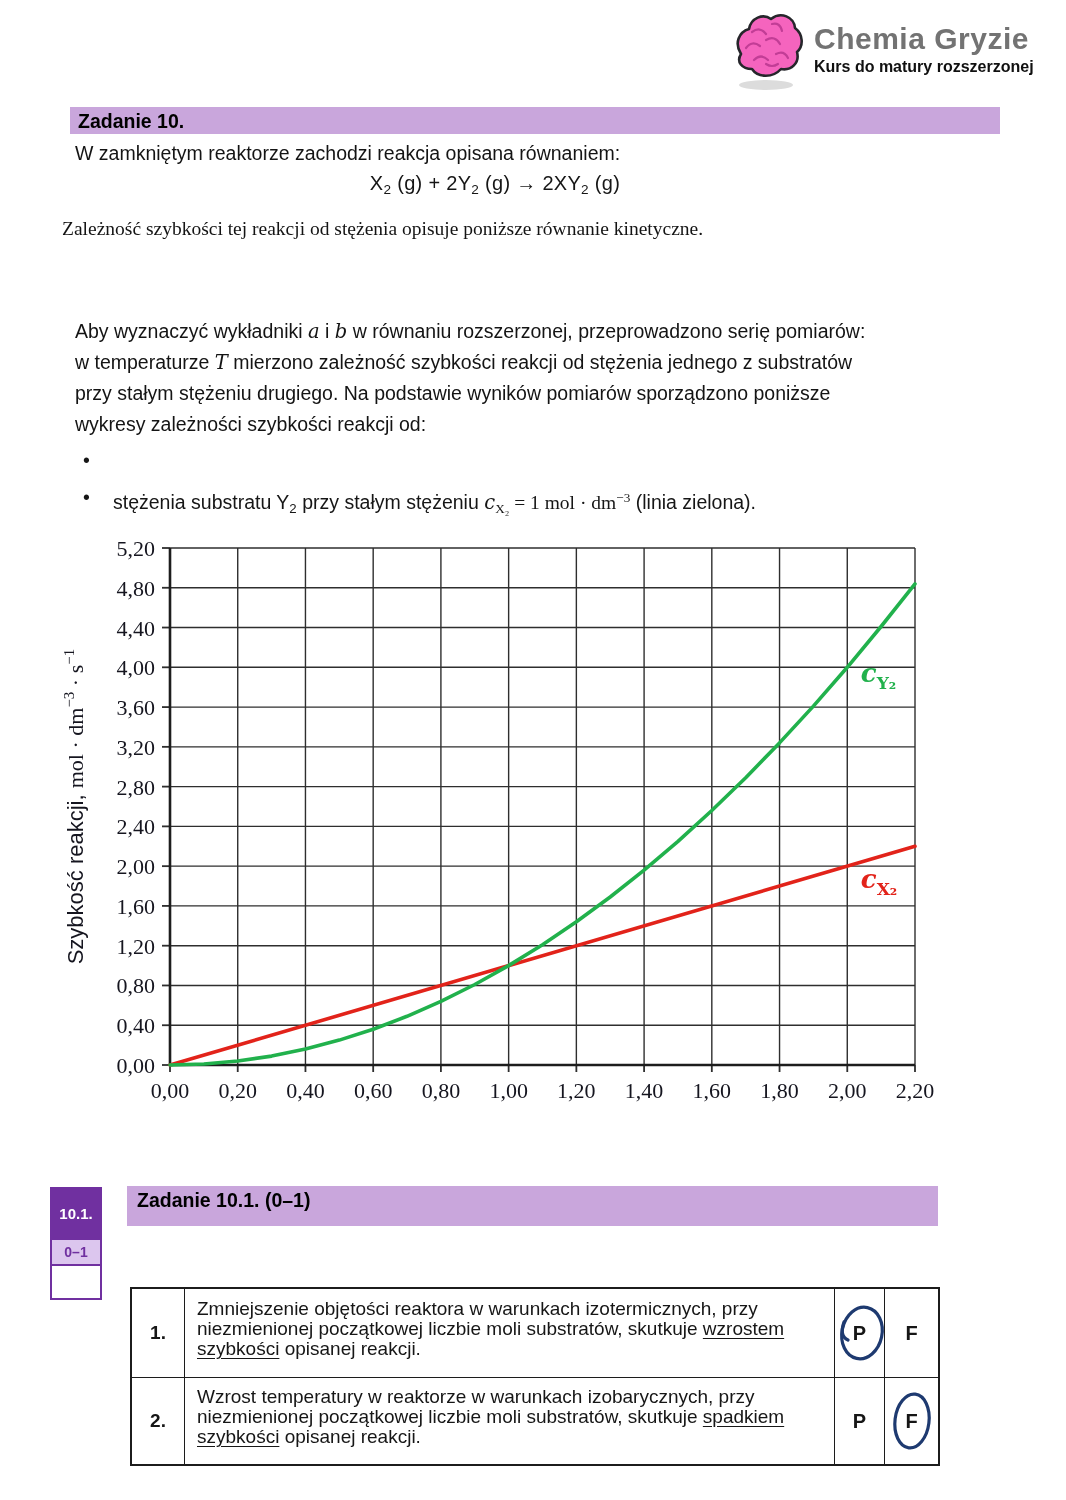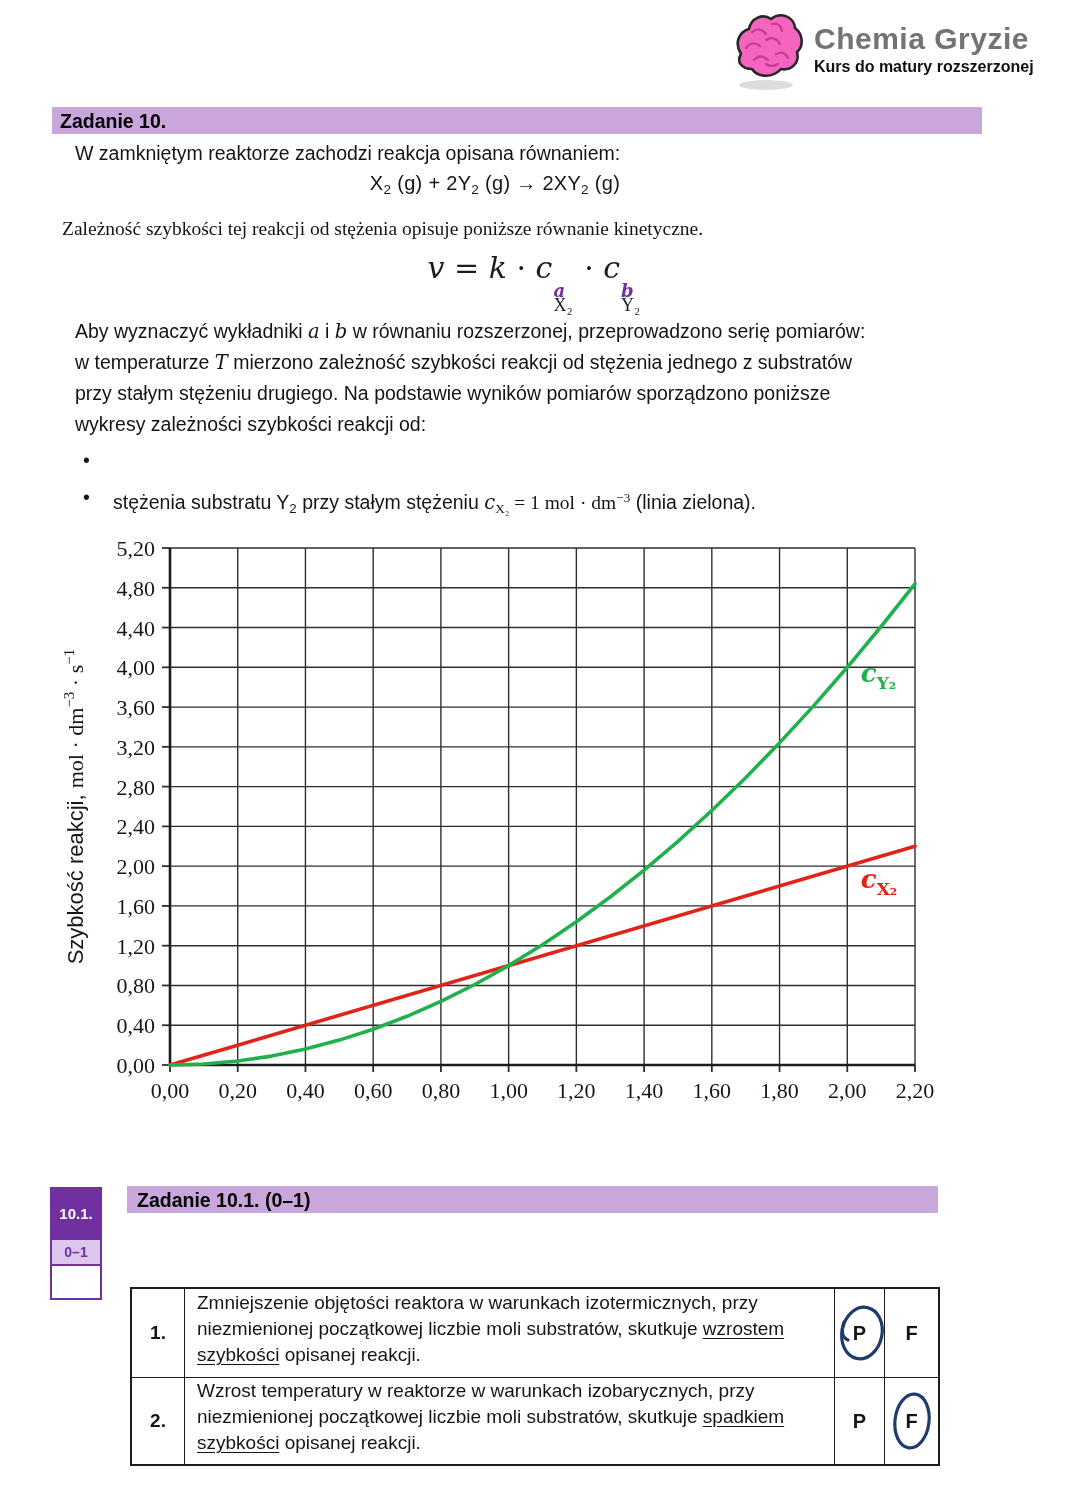--- a/index.html
+++ b/index.html
@@ -50,21 +50,21 @@
 
   .instr{font-size:19.5px;font-weight:700;line-height:27px;color:#0d0d0d;}
 
   .tbl{display:grid;grid-template-columns:53px 650px 50px 53px;grid-template-rows:89px 86px;
        border:2.5px solid #1c1c1c;box-sizing:content-box;}
   .cell{border-right:1.5px solid #1c1c1c;border-bottom:1.5px solid #1c1c1c;
         box-sizing:border-box;font-size:19px;}
   .cell.last-col{border-right:none;}
   .cell.last-row{border-bottom:none;}
   .num-cell{display:flex;align-items:center;justify-content:center;font-weight:700;}
-  .stmt-cell{padding:4px 10px 12px 12px;line-height:26px;display:flex;align-items:center;}
+  .stmt-cell{padding:4px 10px 12px 12px;line-height:20px;display:flex;align-items:center;}
   .pf-cell{display:flex;align-items:center;justify-content:center;font-weight:700;font-size:20px;
            position:relative;}
   .pen{position:absolute;left:50%;top:50%;transform:translate(-50%,-50%);pointer-events:none;display:none;}
   .pen.show{display:block;}
 </style>
 </head>
 <body>
 
 <div class="page">
 
@@ -83,35 +83,28 @@
         <path d="M 48 46 q 8 -4 12 4"></path>
         <path d="M 38 56 q 6 4 12 0"></path>
       </g>
     </svg>
   </div>
   <div class="abs" style="left:814px;top:22px;">
     <div class="brand">Chemia Gryzie</div>
     <div class="tagline">Kurs do matury rozszerzonej</div>
   </div>
 
-  <div class="abs bar" style="left:52px;top:107px;width:930px;height:27px;">Zadanie 10.</div>
+  <div class="abs bar" style="left:70px;top:107px;width:930px;height:27px;">Zadanie 10.</div>
 
   <div class="abs par" style="left:75px;top:138px;width:930px;">W zamkniętym reaktorze zachodzi reakcja opisana równaniem:</div>
 
   <div class="abs eq-react center" style="left:30px;top:172px;width:930px;"><span>X</span><span class="seg-sub">2</span><span> (g) + 2Y</span><span class="seg-sub">2</span><span> (g) → 2XY</span><span class="seg-sub">2</span><span> (g)</span></div>
 
   <div class="abs par" style="left:62px;top:213px;width:930px;font-family:Liberation Serif, serif;">Zależność szybkości tej reakcji od stężenia opisuje poniższe równanie kinetyczne.</div>
 
-  <div class="abs eq-kin center" style="left:70px;top:250px;width:930px;"><span class="seg-i">v</span><span> = </span><span class="seg-i">k</span><span> · </span><span class="seg-i">c</span><span class="stack">
-        <span class="st-sup"><span class="seg-i seg-b" style="color: rgb(112, 48, 160);">a</span></span>
-        <span class="st-sub"><span class="seg-serif">X₂</span></span>
-      </span><span> · </span><span class="seg-i">c</span><span class="stack">
-        <span class="st-sup"><span class="seg-i seg-b" style="color: rgb(112, 48, 160);">b</span></span>
-        <span class="st-sub"><span class="seg-serif">Y₂</span></span>
-      </span></div>
 
   <div class="abs par" style="left:75px;top:316px;width:930px;">
     <div><span>Aby wyznaczyć wykładniki </span><span class="seg-i">a</span><span> i </span><span class="seg-i">b</span><span> w równaniu rozszerzonej, przeprowadzono serię pomiarów:</span></div>
     <div><span>w temperaturze </span><span class="seg-i">T</span><span> mierzono zależność szybkości reakcji od stężenia jednego z substratów</span></div>
     <div><span>przy stałym stężeniu drugiego. Na podstawie wyników pomiarów sporządzono poniższe</span></div>
     <div><span>wykresy zależności szybkości reakcji od:</span></div>
   </div>
 
   <div class="abs bullet-row" style="left:75px;top:447px;width:930px;">
     <span class="bullet-dot">•</span>
@@ -210,21 +203,21 @@
       </svg>
     <div class="abs axis-title center" style="left:-245px;top:255px;width:520px;transform:rotate(-90deg);"><span>Szybkość reakcji, </span><span class="seg-serif">mol · dm</span><span class="seg-sup seg-serif">−3</span><span class="seg-serif"> · s</span><span class="seg-sup seg-serif">−1</span></div>
   </div>
 
   <div class="abs" style="left:50px;top:1187px;">
     <div class="scorebox sb-code">10.1.</div>
     <div class="scorebox sb-pts" style="border-top:none;">0–1</div>
     <div class="scorebox sb-empty" style="border-top:none;"></div>
   </div>
 
-  <div class="abs bar" style="left:127px;top:1186px;width:811px;height:27px;padding-left:10px;">Zadanie 10.1. (0–1)</div>
+  <div class="abs bar" style="left:127px;top:1186px;width:811px;height:40px;padding-left:10px;">Zadanie 10.1. (0–1)</div>
 
 
   <div class="abs tbl" style="left:130px;top:1287px;">
 
     <div class="cell num-cell">1.</div>
     <div class="cell stmt-cell">
       <span><span>Zmniejszenie objętości reaktora w warunkach izotermicznych, przy niezmienionej początkowej liczbie moli substratów, skutkuje </span><span class="seg-u">wzrostem szybkości</span><span> opisanej reakcji.</span></span>
     </div>
     <div class="cell pf-cell">
       <span>P</span>

